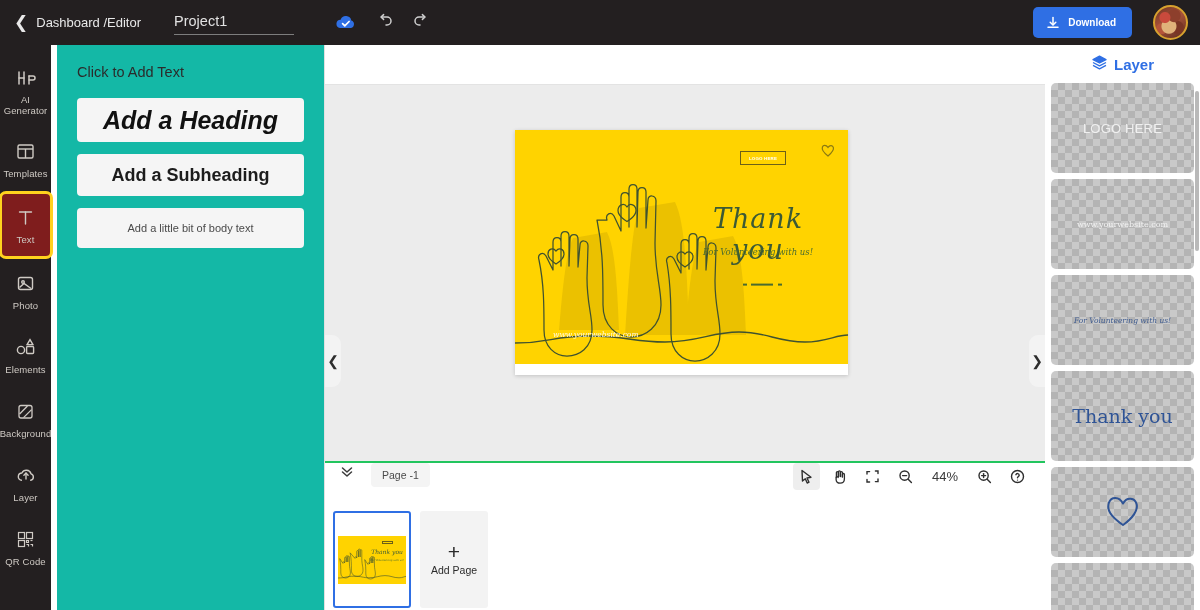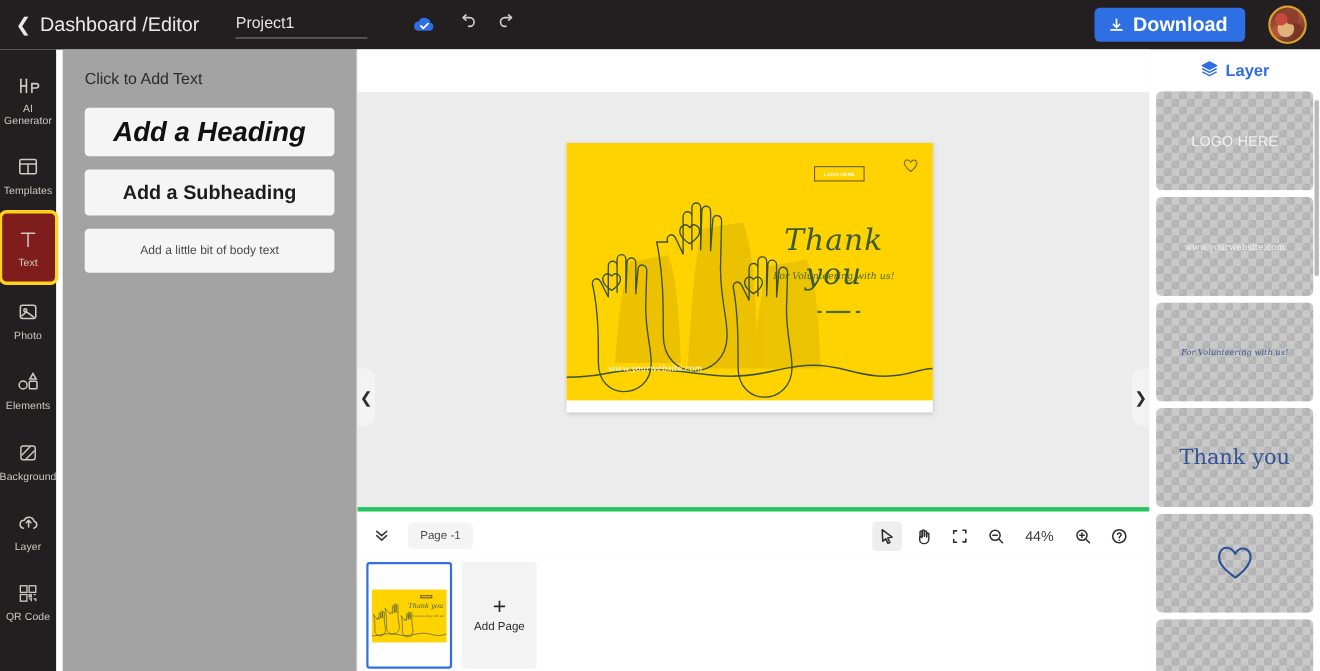--- a/index.html
+++ b/index.html
@@ -10,42 +10,42 @@
   }
   #app { position: relative; width: 1200px; height: 610px; }
 
   
   .topbar {
     position: absolute; top: 0; left: 0; width: 1200px; height: 45px;
     background: #231f20; display: flex; align-items: center;
   }
   .back-chevron { margin-left: 14px; color: #e9e9e9; font-size: 17px; line-height: 1; }
   .breadcrumb {
-    color: #e9e9e9; font-size: 18px; margin-left: 8px; white-space: nowrap;
+    color: #e9e9e9; font-size: 13px; margin-left: 8px; white-space: nowrap;
   }
   .proj-wrap { margin-left: 33px; }
   .proj-input {
     width: 120px; background: transparent; border: none;
     border-bottom: 1px solid #7d7d7d; color: #e2e2e2;
     font-family: "Liberation Sans", sans-serif; font-size: 14.5px;
     padding: 3px 0 5px 0; outline: none; text-align: left;
   }
   .tb-icons { display: flex; align-items: center; gap: 16px; margin-left: 39px; }
   .cloud-badge {
     width: 26px; height: 26px; display: flex; align-items: center; justify-content: center;
   }
   .undo-ic, .redo-ic { color: #cfcfcf; display: block; }
 
   .dl-btn {
     position: absolute; right: 68px; top: 7px;
     height: 31px; padding: 0 16px 0 12px;
     background: #2f6fe4; border-radius: 5px; border: none;
     display: flex; align-items: center; gap: 7px; cursor: pointer;
   }
-  .dl-btn span { color: #fff; font-size: 18px; font-weight: bold; }
+  .dl-btn span { color: #fff; font-size: 10px; font-weight: bold; }
   .avatar {
     position: absolute; right: 12px; top: 5px;
     width: 35px; height: 35px; border-radius: 50%;
     border: 2px solid #d7a12e; overflow: hidden;
     background:
       radial-gradient(circle at 32% 34%, #c94a3c 0 5px, transparent 6px),
       radial-gradient(circle at 62% 28%, #8d3f2c 0 6px, transparent 7px),
       radial-gradient(circle at 45% 62%, #e0b27a 0 7px, transparent 8px),
       radial-gradient(circle at 72% 66%, #7a3524 0 6px, transparent 7px),
       radial-gradient(circle at 22% 70%, #b5543a 0 5px, transparent 6px),
@@ -71,21 +71,21 @@
   .rail-ic { color: #cfcac4; display: flex; align-items: center; justify-content: center; height: 24px; }
   .rail-lb {
     color: #cfcac4; font-size: 9.5px; line-height: 11px;
     text-align: center; letter-spacing: .1px;
   }
   .rail-item:nth-child(1) { height: 72px; }
 
   
   .panel {
     position: absolute; top: 45px; left: 57px; width: 268px; height: 565px;
-    background: #a3a3a3; border-right: 1px solid #e0e0e0;
+    background: #14b8a6; border-right: 1px solid #e0e0e0;
   }
   .panel-title {
     font-size: 14.5px; color: #2b2b2b; padding: 19px 0 0 20px;
   }
   .txt-opt {
     margin: 0 20px 12px 20px; background: #f5f5f5; border-radius: 4px;
     display: flex; align-items: center; justify-content: center; cursor: pointer;
   }
   .txt-opt.h { height: 44px; margin-top: 18px; font-size: 25px; font-weight: bold; color: #111; font-style: italic; }
   .txt-opt.s { height: 42px; font-size: 18px; font-weight: bold; color: #1c1c1c; }
@@ -141,22 +141,22 @@
     position: absolute; top: 250px; width: 16px; height: 52px;
     background: #f3f3f3; display: flex; align-items: center; justify-content: center;
     color: #2d2d2d; font-size: 14px; cursor: pointer; z-index: 5;
   }
   .nav-l { left: 0; border-radius: 0 9px 9px 0; }
   .nav-r { left: 704px; border-radius: 9px 0 0 9px; }
 
   
   .btoolbar {
     position: absolute; top: 416px; left: 0; width: 720px; height: 48px;
-    background: #fff; display: flex; align-items: center;
-    border-top: 4px solid #22c55e;
+    background: #fff; display: flex; align-items: flex-start;
+    border-top: 2px solid #22c55e;
   }
   .chev-dn { margin-left: 14px; color: #3b3b3b; font-size: 15px; cursor: pointer; line-height: 1; }
   .page-chip {
     margin-left: 16px; background: #f4f4f4; border-radius: 4px;
     padding: 6px 11px; font-size: 10.5px; color: #4a4a4a; cursor: pointer;
   }
   .tools { margin-left: auto; display: flex; align-items: center; gap: 6px; padding-right: 14px; padding-left: 20px; }
   .tool {
     width: 27px; height: 27px; border-radius: 4px; cursor: pointer;
     display: flex; align-items: center; justify-content: center; color: #2e2e2e;

